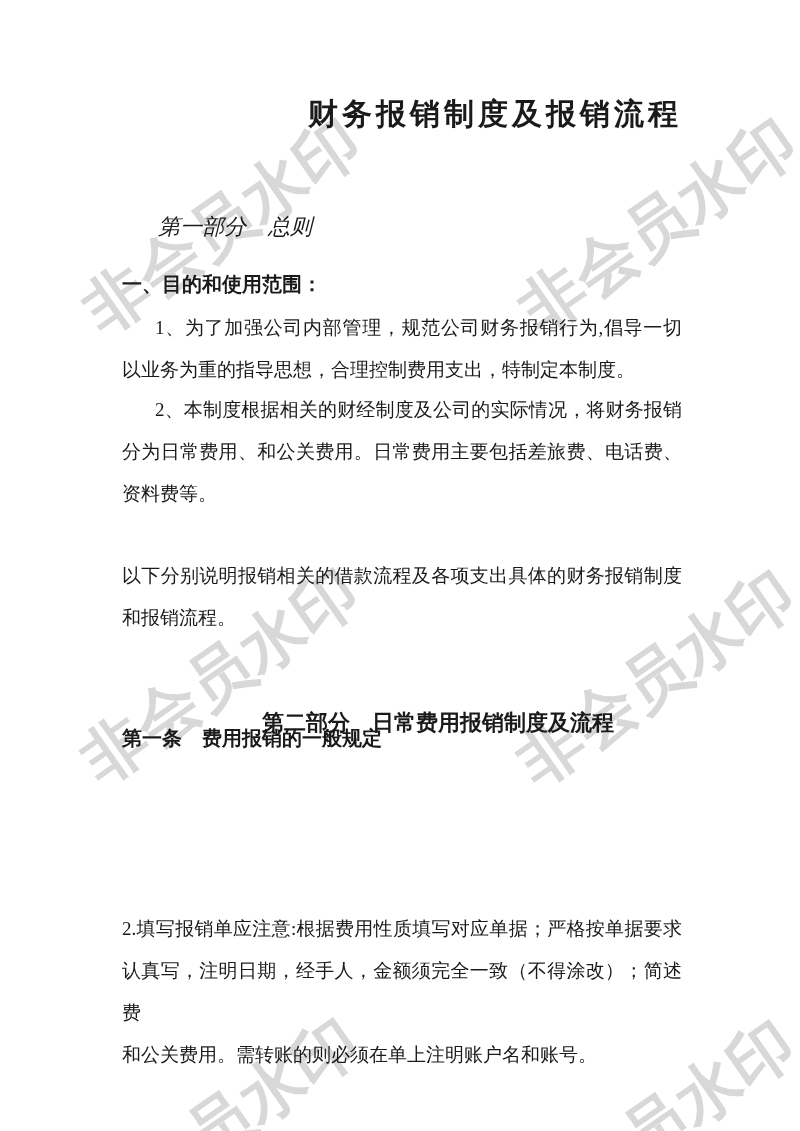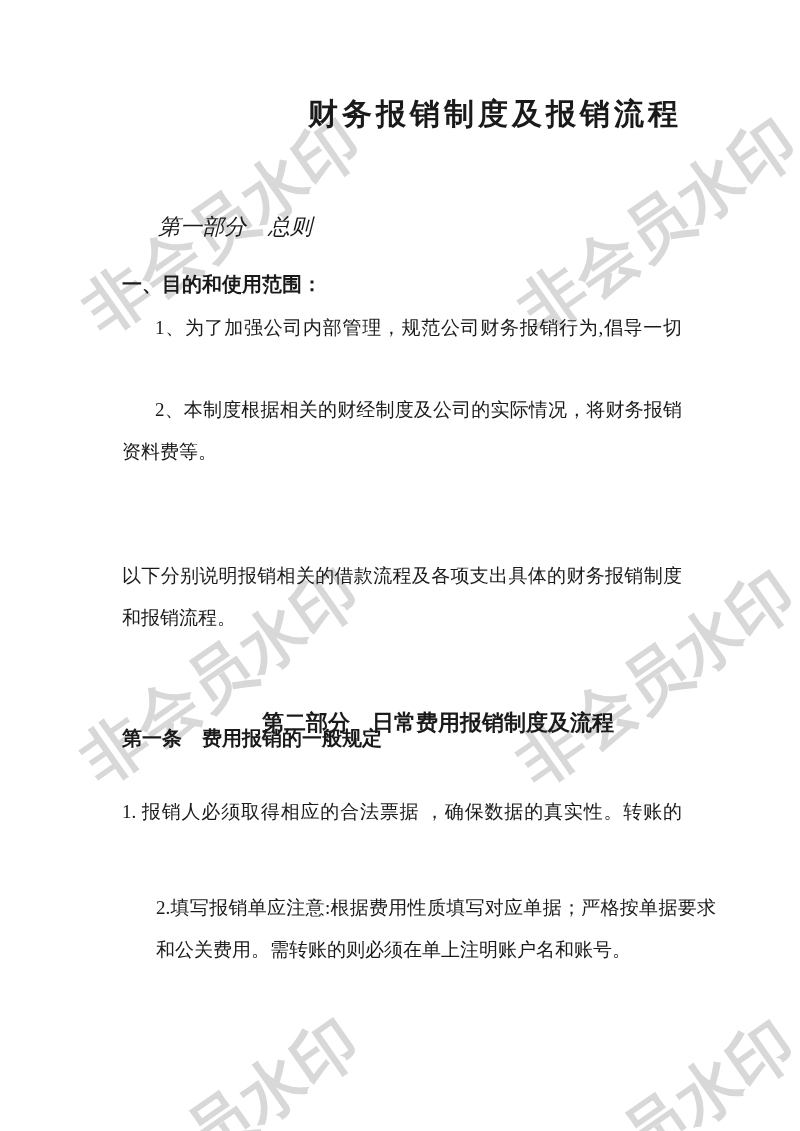--- a/index.html
+++ b/index.html
@@ -99,21 +99,21 @@
 
   
   .b0 { top: 214px; }
   .b1 { top: 272px; }
   .b2 { top: 307px; }
   .b3 { top: 389px; }
   .b4 { top: 555px; }
   .b5 { top: 710px; text-align: center; }
   .b6 { top: 726px; }
   .b7 { top: 791px; }
-  .b8 { top: 887px; margin-left: 34px; }
+  .b8 { top: 908px; }
 </style>
 </head>
 <body>
 
 <div class="page" style="color: rgb(26, 26, 26); background: rgb(255, 255, 255);">
 
   <div class="watermark-layer">
     <div class="wm pos-0" style="color: rgb(216, 216, 216);">非会员水印</div>
     <div class="wm pos-1" style="color: rgb(216, 216, 216);">非会员水印</div>
     <div class="wm pos-2" style="color: rgb(216, 216, 216);">非会员水印</div>
@@ -122,34 +122,36 @@
     <div class="wm pos-5" style="color: rgb(216, 216, 216);">非会员水印</div>
   </div>
 
   <div class="content">
     <div class="doc-title">财务报销制度及报销流程</div>
     <div id="doc-blocks">
         <div class="blk b0 section-heading">第一部分　总则</div>
         <div class="blk b1 sub-heading">一、目的和使用范围：</div>
         <div class="blk b2 paragraph">
           <div class="line indent">1、为了加强公司内部管理，规范公司财务报销行为,倡导一切</div>
+          <div class="line last">以业务为重的指导思想，合理控制费用支出，特制定本制度。</div>
         </div>
         <div class="blk b3 paragraph">
           <div class="line indent">2、本制度根据相关的财经制度及公司的实际情况，将财务报销</div>
+          <div class="line">分为日常费用、和公关费用。日常费用主要包括差旅费、电话费、</div>
           <div class="line last">资料费等。</div>
         </div>
         <div class="blk b4 paragraph">
           <div class="line">以下分别说明报销相关的借款流程及各项支出具体的财务报销制度</div>
           <div class="line last">和报销流程。</div>
         </div>
         <div class="blk b5 section-heading-bold">第二部分　日常费用报销制度及流程</div>
         <div class="blk b6 sub-heading">第一条　费用报销的一般规定</div>
         <div class="blk b7 paragraph">
-          <div class="line">1. 报销人必须取得相应的合法票据 ，确保数据的真实性。转账的</div>
         </div>
         <div class="blk b8 paragraph">
           <div class="line">2.填写报销单应注意:根据费用性质填写对应单据；严格按单据要求</div>
+          <div class="line">认真写，注明日期，经手人，金额须完全一致（不得涂改）；简述费</div>
           <div class="line last">和公关费用。需转账的则必须在单上注明账户名和账号。</div>
         </div>
       </div>
   </div>
 
 </div>
 
 </body></html>

